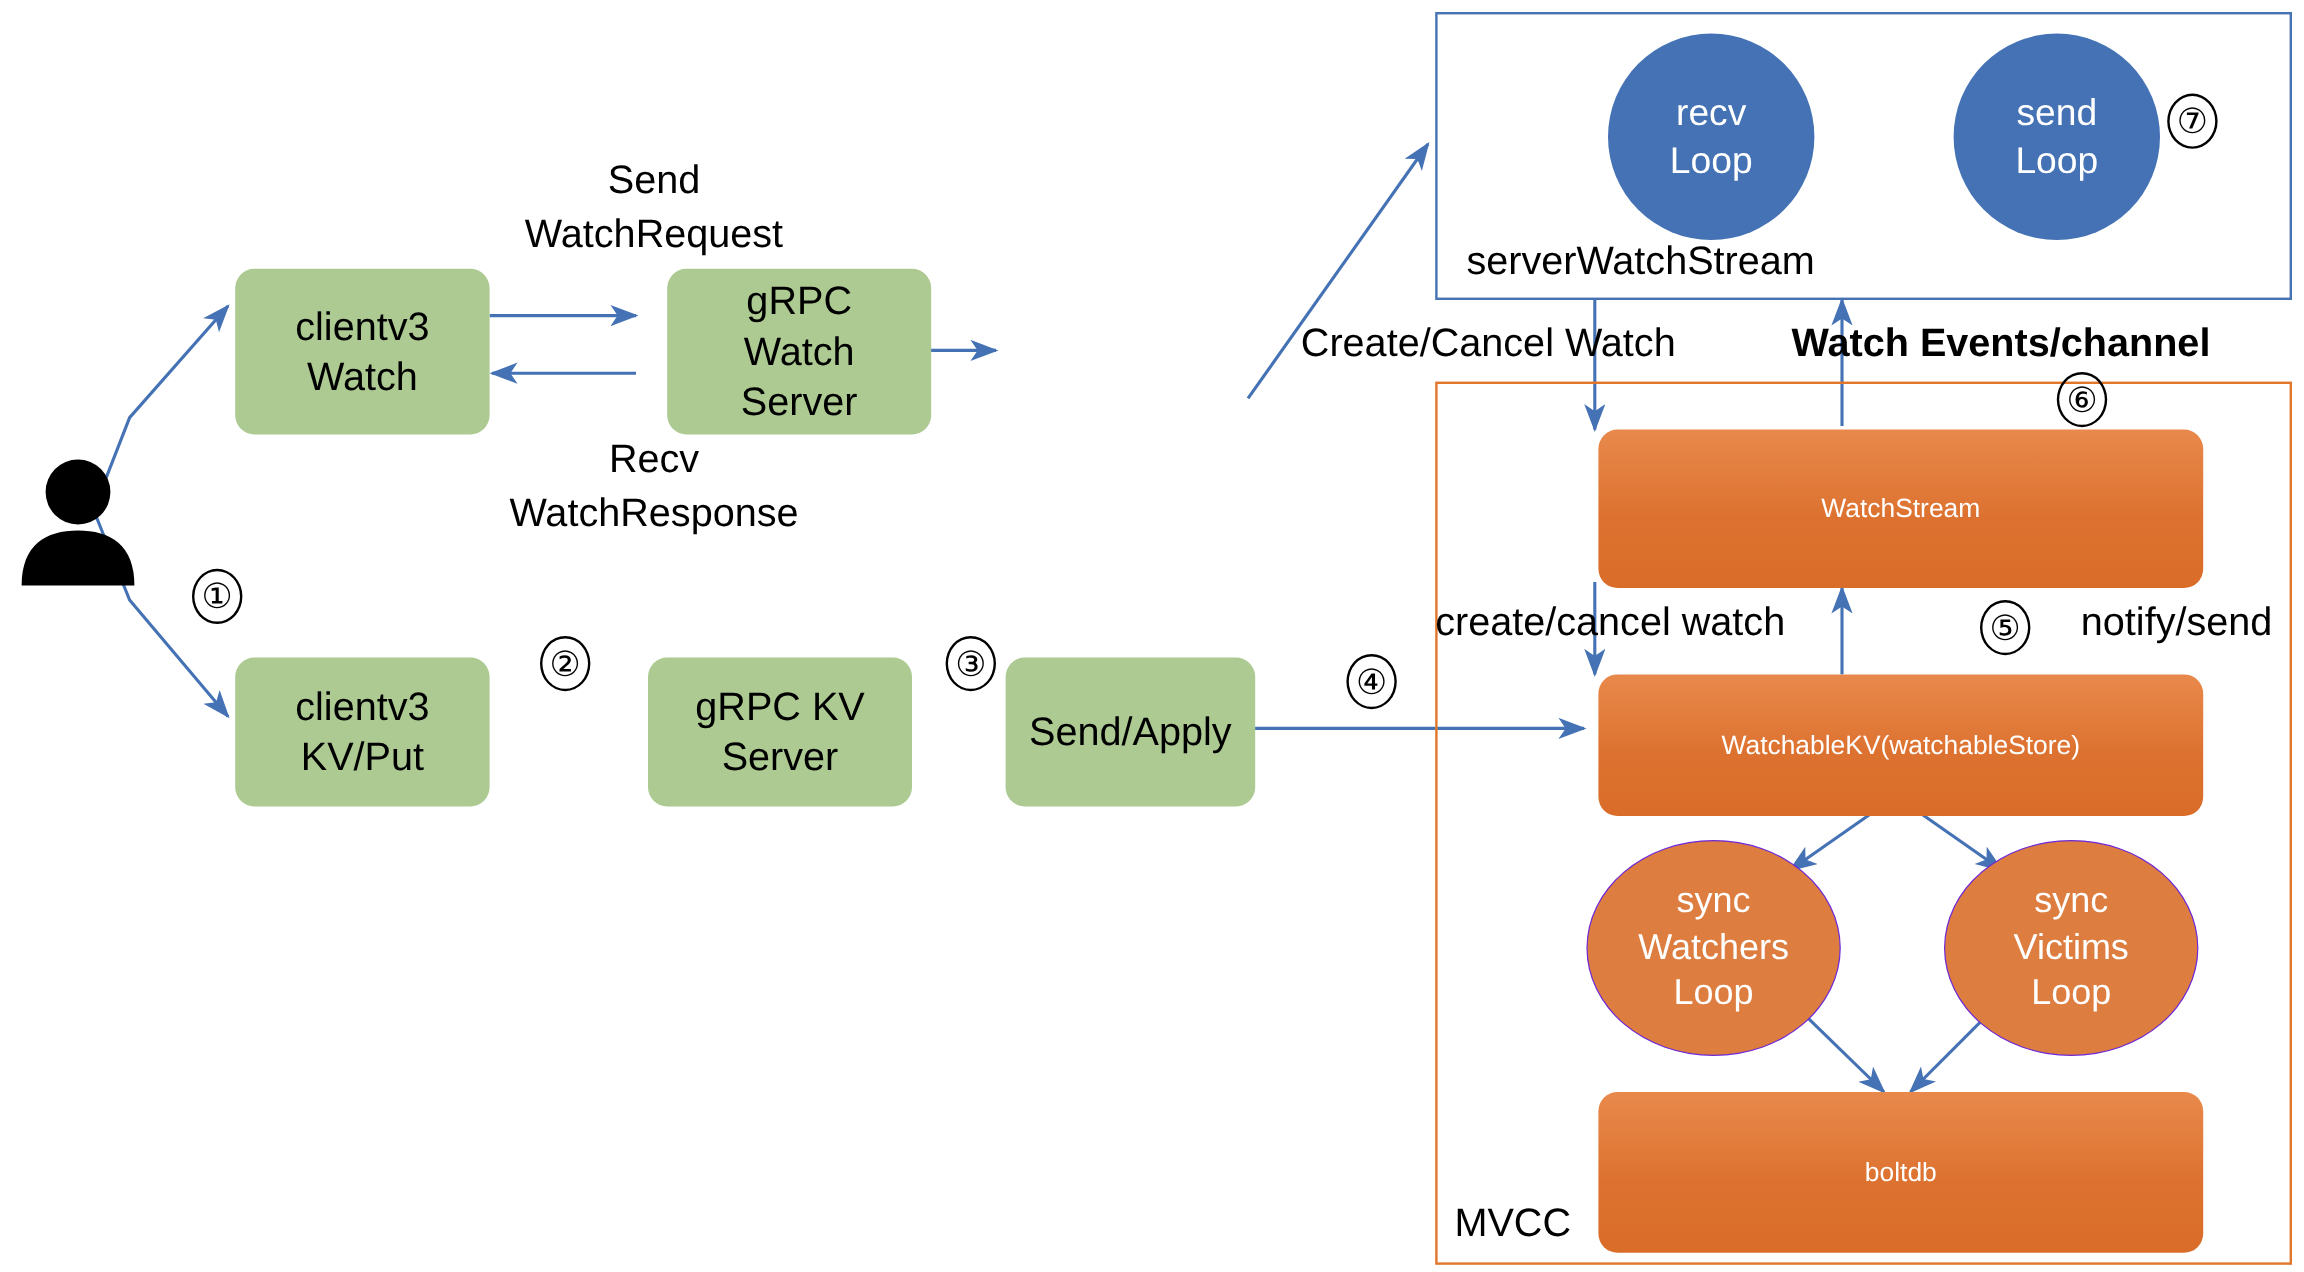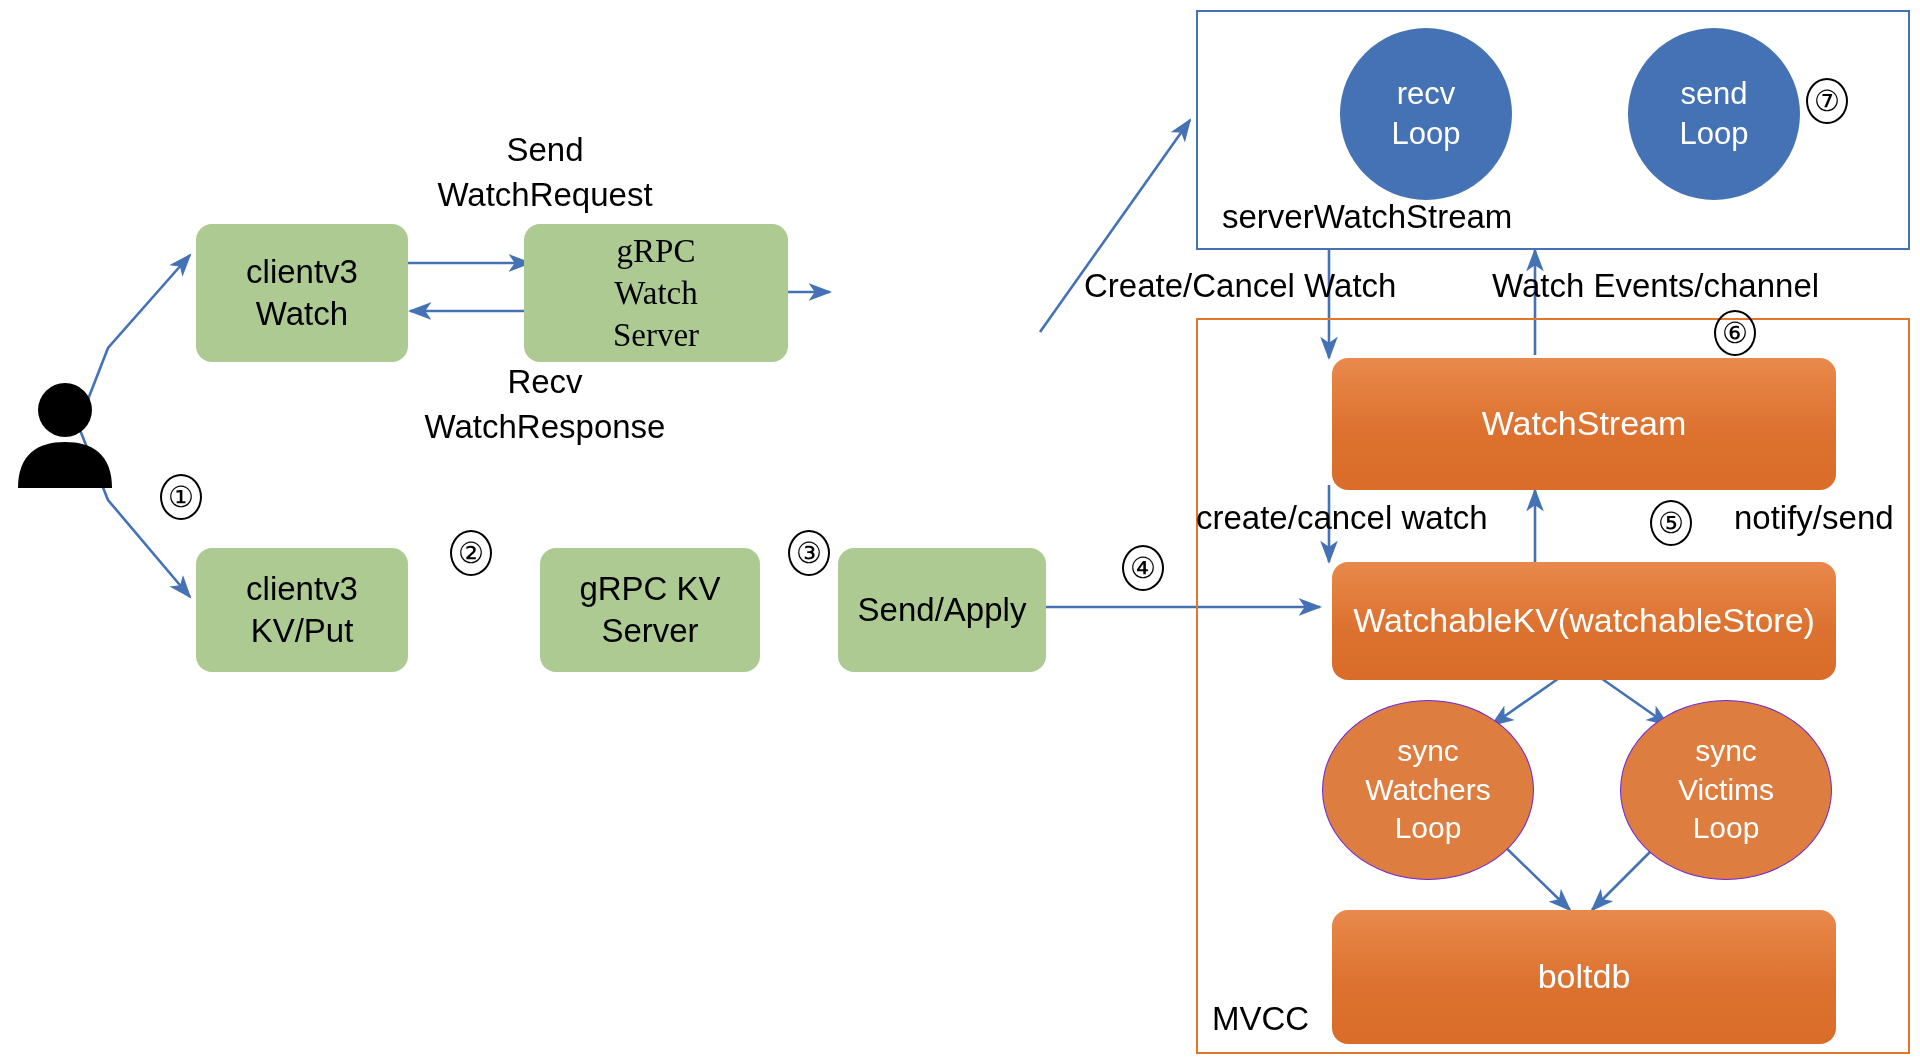--- a/index.html
+++ b/index.html
@@ -41,21 +41,21 @@
   .green-box {
     background: #acca92;
     border-radius: 16px;
     color: #000000;
     font-size: 33px;
   }
   .orange-box {
     background: linear-gradient(180deg, #e8894b 0%, #dd7230 55%, #d96c28 100%);
     border-radius: 16px;
     color: #ffffff;
-    font-size: 34px;
+    font-size: 22px;
   }
   .blue-circle {
     background: #4472b4;
     border-radius: 50%;
     color: #ffffff;
     font-size: 31px;
   }
   .orange-circle {
     background: #dd7d3f;
     border: 1px solid #6d28d9;
@@ -168,21 +168,21 @@
 
   <div class="container-box" id="server-watch-stream-container" style="left:1196px; top:10px; width:714px; height:240px;"></div>
   <div class="container-label" style="left:1222px; top:198px;">serverWatchStream</div>
 
   <div class="container-box" id="mvcc-container" style="left:1196px; top:318px; width:714px; height:736px;"></div>
   <div class="container-label" style="left:1212px; top:1000px;">MVCC</div>
 
   <div class="node green-box" style="left:196px; top:224px; width:212px; height:138px;">clientv3
 Watch</div>
 
-  <div class="node green-box" style="left:524px; top:224px; width:264px; height:138px;font-family:Liberation Serif, serif;">gRPC
+  <div class="node green-box" style="left:556px; top:224px; width:220px; height:138px;">gRPC
 Watch
 Server</div>
 
 
   <div class="node green-box" style="left:196px; top:548px; width:212px; height:124px;">clientv3
 KV/Put</div>
 
   <div class="node green-box" style="left:540px; top:548px; width:220px; height:124px;">gRPC KV
 Server</div>
 
@@ -209,21 +209,21 @@
   <div class="node orange-box" style="left:1332px; top:910px; width:504px; height:134px;">boltdb</div>
 
   <div class="edge-label" style="left:410px; top:128px; width:270px;">Send
 WatchRequest</div>
 
   <div class="edge-label" style="left:400px; top:360px; width:290px;">Recv
 WatchResponse</div>
 
   <div class="edge-label" style="left:1084px; top:264px; width:320px; text-align:left;">Create/Cancel Watch</div>
 
-  <div class="edge-label" style="left:1492px; top:264px; width:350px; text-align:left;">Watch Events/channel</div>
+  <div class="edge-label" style="left:1492px; top:264px; width:350px; text-align:right;font-weight:bold;">Watch Events/channel</div>
 
   <div class="edge-label" style="left:1196px; top:496px; width:320px; text-align:left;">create/cancel watch</div>
 
   <div class="edge-label" style="left:1734px; top:496px; width:200px; text-align:left;">notify/send</div>
 
   <div class="step-badge" style="left:160px; top:474px;">①</div>
   <div class="step-badge" style="left:450px; top:530px;">②</div>
   <div class="step-badge" style="left:788px; top:530px;">③</div>
   <div class="step-badge" style="left:1122px; top:545px;">④</div>
   <div class="step-badge" style="left:1650px; top:500px;">⑤</div>

